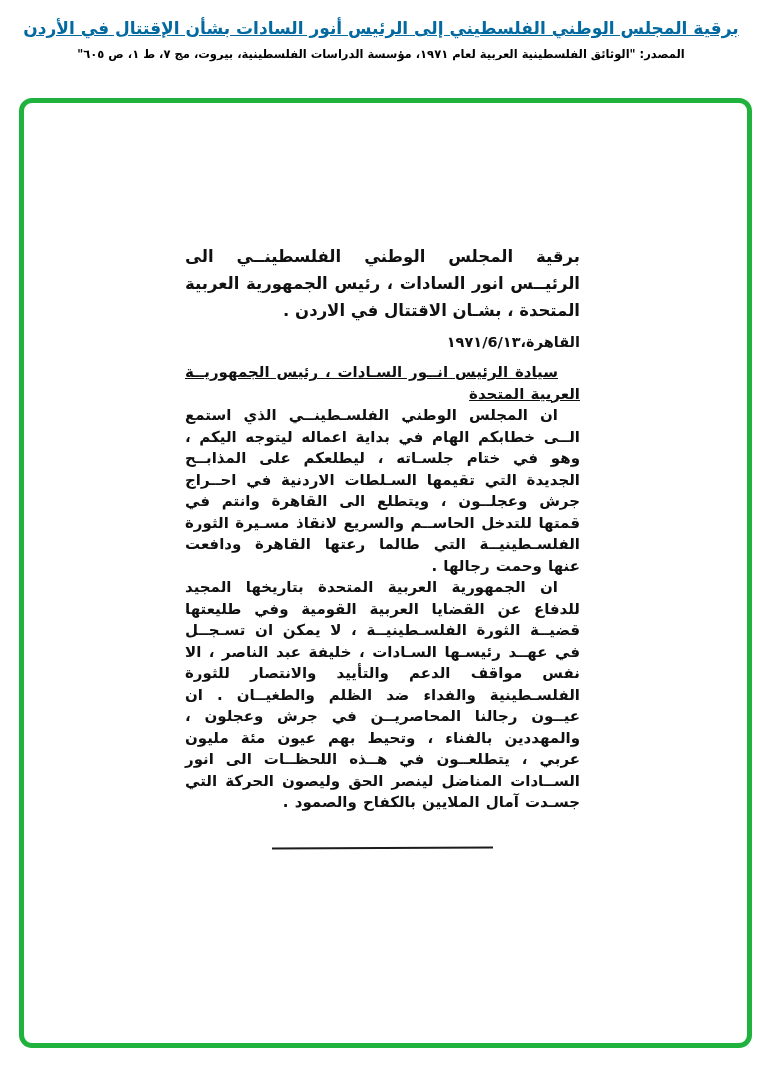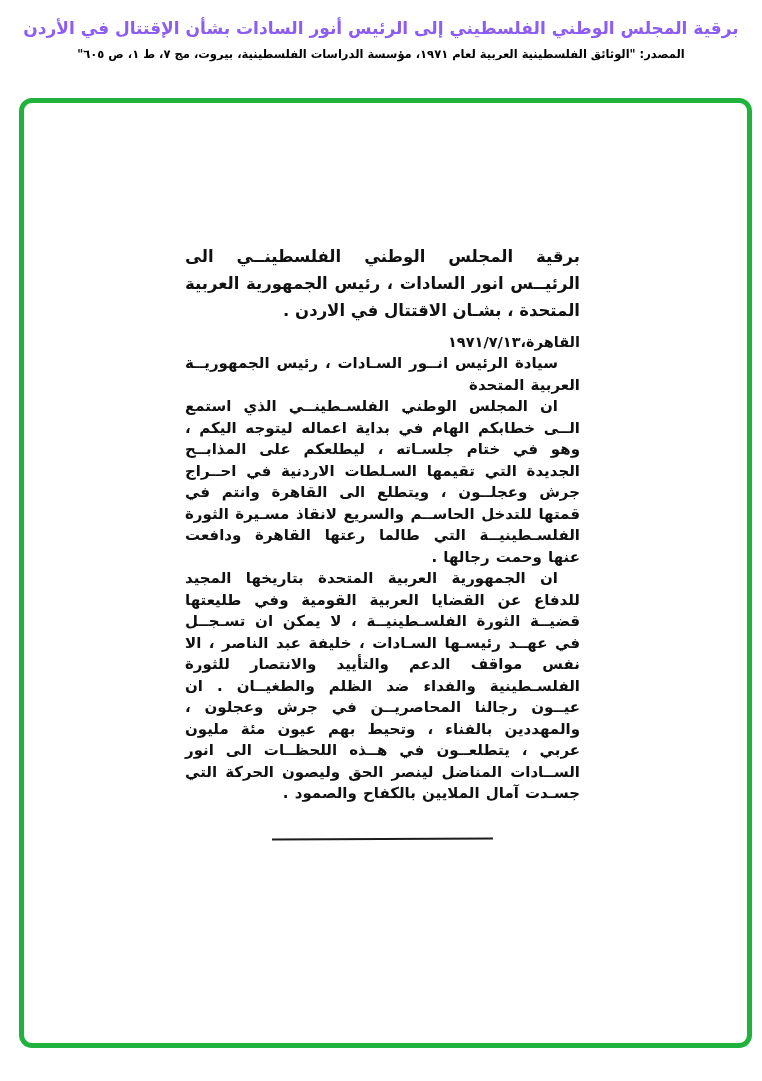--- a/index.html
+++ b/index.html
@@ -24,21 +24,22 @@
     top: 16px;
     left: 0;
     width: 762px;
     text-align: center;
     direction: rtl;
   }
   .caption-title {
     font-size: 17px;
     line-height: 24px;
     font-weight: 700;
-    color: #8b5cf6;
+    color: #0369a1;
+    text-decoration: underline;
   }
   .caption-source {
     margin-top: 6px;
     font-size: 11.5px;
     line-height: 16px;
     font-weight: 700;
     color: #000000;
   }
   
   .doc-frame {
@@ -75,21 +76,21 @@
     font-size: 14.5px;
     line-height: 22px;
   }
   .body-par {
     font-size: 15px;
     line-height: 21.5px;
     text-align: justify;
     text-indent: 22px;
     word-spacing: 1px;
   }
-  .salutation { margin-top: 0; }
+  .salutation { margin-top: 9px; text-decoration: underline; }
   .closing {
     font-size: 15px;
     line-height: 21.5px;
     text-indent: 22px;
     word-spacing: 1px;
   }
   .sig-rule {
     width: 221px;
     height: 2px;
     background: #1c1c1c;
@@ -106,21 +107,21 @@
     <div class="caption-title">برقية المجلس الوطني الفلسطيني إلى الرئيس أنور السادات بشأن الإقتتال في الأردن</div>
     <div class="caption-source">المصدر: "الوثائق الفلسطينية العربية لعام ١٩٧١، مؤسسة الدراسات الفلسطينية، بيروت، مج ٧، ط ١، ص ٦٠٥"</div>
   </header>
 
   <div class="doc-frame" style="border-color: rgb(31, 178, 60);">
     <section class="doc-content">
 
       <h2 class="telegram-title">برقية المجلس الوطني الفلسطينــي الى الرئيــس انور السادات ، رئيس الجمهورية العربية المتحدة ، بشـان الاقتتال في الاردن .</h2>
 
       <div class="dateline">
-        <span>القاهرة،١٩٧١/٧/١٣</span>
+        <span>القاهرة،١٩٧١/6/١٣</span>
       </div>
 
       <p class="body-par salutation">سيادة الرئيس انــور السـادات ، رئيس الجمهوريــة العربية المتحدة</p>
 
       <p class="body-par">ان المجلس الوطني الفلسـطينــي الذي استمع الــى خطابكم الهام في بداية اعماله ليتوجه اليكم ، وهو في ختام جلسـاته ، ليطلعكم على المذابــح الجديدة التي تقيمها السـلطات الاردنية في احــراج جرش وعجلــون ، ويتطلع الى القاهرة وانتم في قمتها للتدخل الحاســم والسريع لانقاذ مسـيرة الثورة الفلسـطينيــة التي طالما رعتها القاهرة ودافعت عنها وحمت رجالها .</p>
 
       <p class="body-par">ان الجمهورية العربية المتحدة بتاريخها المجيد للدفاع عن القضايا العربية القومية وفي طليعتها قضيــة الثورة الفلسـطينيــة ، لا يمكن ان تسـجــل في عهــد رئيسـها السـادات ، خليفة عبد الناصر ، الا نفس مواقف الدعم والتأييد والانتصار للثورة الفلسـطينية والفداء ضد الظلم والطغيــان . ان عيــون رجالنا المحاصريــن في جرش وعجلون ، والمهددين بالفناء ، وتحيط بهم عيون مئة مليون عربي ، يتطلعــون في هــذه اللحظــات الى انور الســادات المناضل لينصر الحق وليصون الحركة التي جسـدت آمال الملايين بالكفاح والصمود .</p>
 
 
       <div class="sig-rule"></div>

